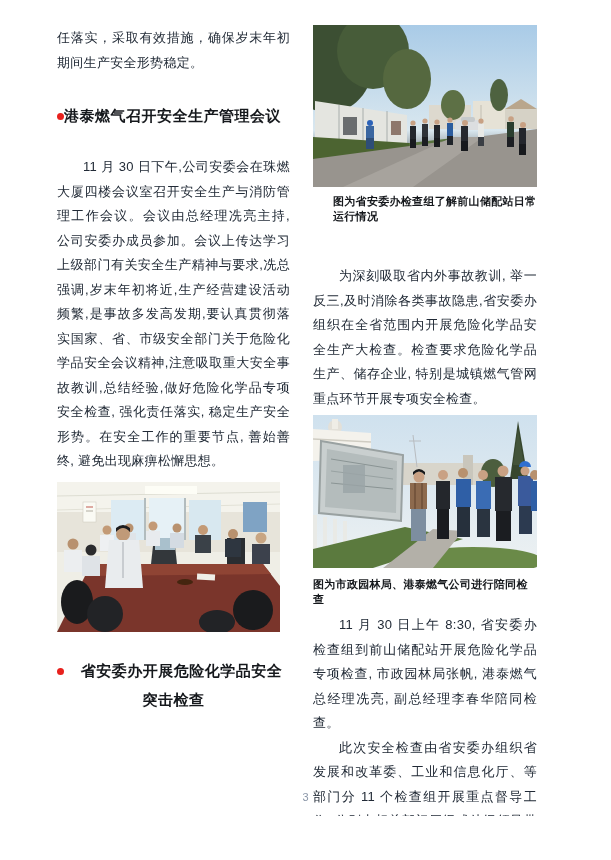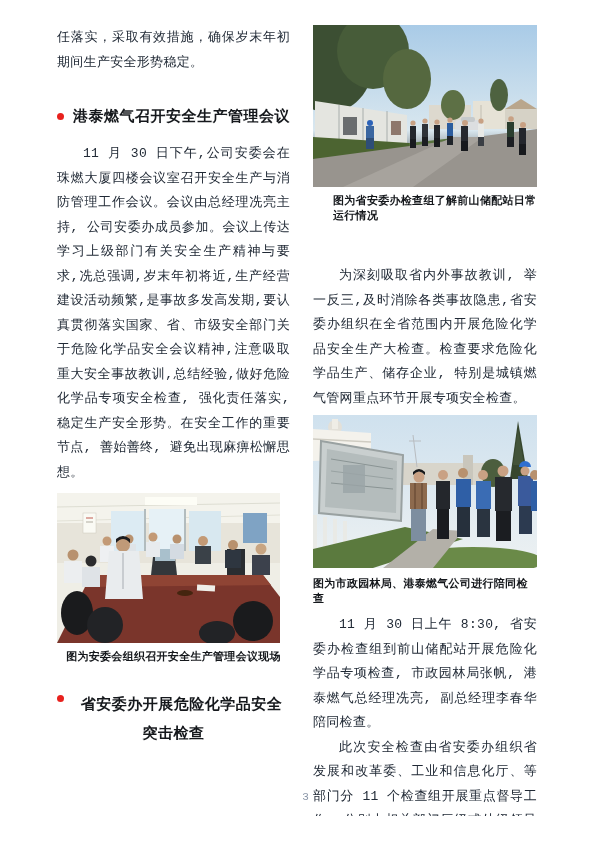--- a/index.html
+++ b/index.html
@@ -1,50 +1,50 @@
 <!DOCTYPE html>
 <html><head>
 <meta charset="utf-8">
 <style>
   * { margin:0; padding:0; box-sizing:border-box; }
   html,body { background:#ffffff; }
   .page {
     position:relative; width:611px; height:816px; margin:0 auto;
     background:#ffffff; overflow:hidden;
-    font-family:Liberation Mono, monospace;
+    font-family:Liberation Sans, sans-serif;
     color:#1f2732;
   }
   .col { position:absolute; top:0; }
   .col-left  { left:57px;  width:233px; }
   .col-right { left:313px; width:224px; }
 
   .body-text {
     font-size:13px; line-height:24.5px; text-align:justify;
     color:#212a36; letter-spacing:0.3px;
   }
   .indent { text-indent:2em; }
 
-  .heading-row { display:flex; align-items:center; gap:9px; }
+  .heading-row { display:flex; align-items:center; }
   .heading-text {
     font-size:15px; font-weight:bold; color:#15181c; letter-spacing:0.5px;
   }
   .red-dot {
     width:7px; height:7px; border-radius:50%; background:#e8211d; flex:0 0 auto;
   }
   .caption {
     font-size:11px; font-weight:bold; color:#15181c; line-height:15px;
     letter-spacing:0.3px;
   }
   .caption-center { text-align:center; }
 
   .photo { display:block; width:100%; }
   .photo svg { display:block; }
 
   .h2-block { }
-  .h2-line1 { display:flex; align-items:flex-start; gap:9px; }
+  .h2-line1 { display:flex; align-items:center; gap:9px; }
   .h2-line1 .heading-text { flex:1; text-align:center; }
   .h2-line2 { text-align:center; margin-top:10px; }
 
   .page-number {
     position:absolute; bottom:13px; left:0; width:100%;
     text-align:center; font-size:11px; color:#8a96a8;
   }
 </style>
 </head>
 <body>
@@ -53,21 +53,21 @@
 
   <div class="col col-left">
 
     <p class="body-text" style="margin-top:26px;">任落实，采取有效措施，确保岁末年初期间生产安全形势稳定。</p>
 
     <div class="heading-row" style="margin-top:32px;">
       <span class="red-dot"></span>
       <span class="heading-text">港泰燃气召开安全生产管理会议</span>
     </div>
 
-    <p class="body-text indent" style="margin-top:16px;">11 月 30 日下午,公司安委会在珠燃大厦四楼会议室召开安全生产与消防管理工作会议。会议由总经理冼亮主持, 公司安委办成员参加。会议上传达学习上级部门有关安全生产精神与要求,冼总强调,岁末年初将近,生产经营建设活动频繁,是事故多发高发期,要认真贯彻落实国家、省、市级安全部门关于危险化学品安全会议精神,注意吸取重大安全事故教训,总结经验,做好危险化学品专项安全检查, 强化责任落实, 稳定生产安全形势。在安全工作的重要节点, 善始善终, 避免出现麻痹松懈思想。</p>
+    <p class="body-text indent" style="margin-top:29px;">11 月 30 日下午,公司安委会在珠燃大厦四楼会议室召开安全生产与消防管理工作会议。会议由总经理冼亮主持, 公司安委办成员参加。会议上传达学习上级部门有关安全生产精神与要求,冼总强调,岁末年初将近,生产经营建设活动频繁,是事故多发高发期,要认真贯彻落实国家、省、市级安全部门关于危险化学品安全会议精神,注意吸取重大安全事故教训,总结经验,做好危险化学品专项安全检查, 强化责任落实, 稳定生产安全形势。在安全工作的重要节点, 善始善终, 避免出现麻痹松懈思想。</p>
 
 
     <div class="photo" style="margin-top:8px;">
       <svg viewBox="0 0 223 150" width="223" height="150" role="img">
         <rect width="223" height="150" fill="#efeee6"></rect>
 
         <rect x="0" y="0" width="223" height="36" fill="#f4f3ec"></rect>
         <line x1="0" y1="14" x2="223" y2="10" stroke="#ddddd2" stroke-width="1"></line>
         <line x1="0" y1="28" x2="223" y2="22" stroke="#e2e1d6" stroke-width="1"></line>
         <rect x="88" y="4" width="52" height="8" fill="#fdfdf6"></rect>
@@ -121,21 +121,20 @@
         <ellipse cx="196" cy="128" rx="20" ry="20" fill="#1a1b1d"></ellipse>
         <ellipse cx="160" cy="140" rx="18" ry="12" fill="#222326"></ellipse>
 
         <circle cx="16" cy="62" r="5.5" fill="#b8916e"></circle>
           <rect x="7" y="68" width="18" height="22" fill="#eceef0"></rect>
         <circle cx="34" cy="68" r="5.5" fill="#2b2b2d"></circle>
           <rect x="25" y="74" width="18" height="20" fill="#dfe3e7"></rect>
       </svg>
     </div>
 
-    <div class="caption caption-center" style="margin-top:7px;">图为安委会组织召开安全生产管理会议现场</div>
 
     <div class="h2-block" style="margin-top:30px;">
       <div class="h2-line1">
         <span class="red-dot"></span>
         <span class="heading-text">省安委办开展危险化学品安全</span>
       </div>
       <div class="h2-line2 heading-text">突击检查</div>
     </div>
   </div>
 

